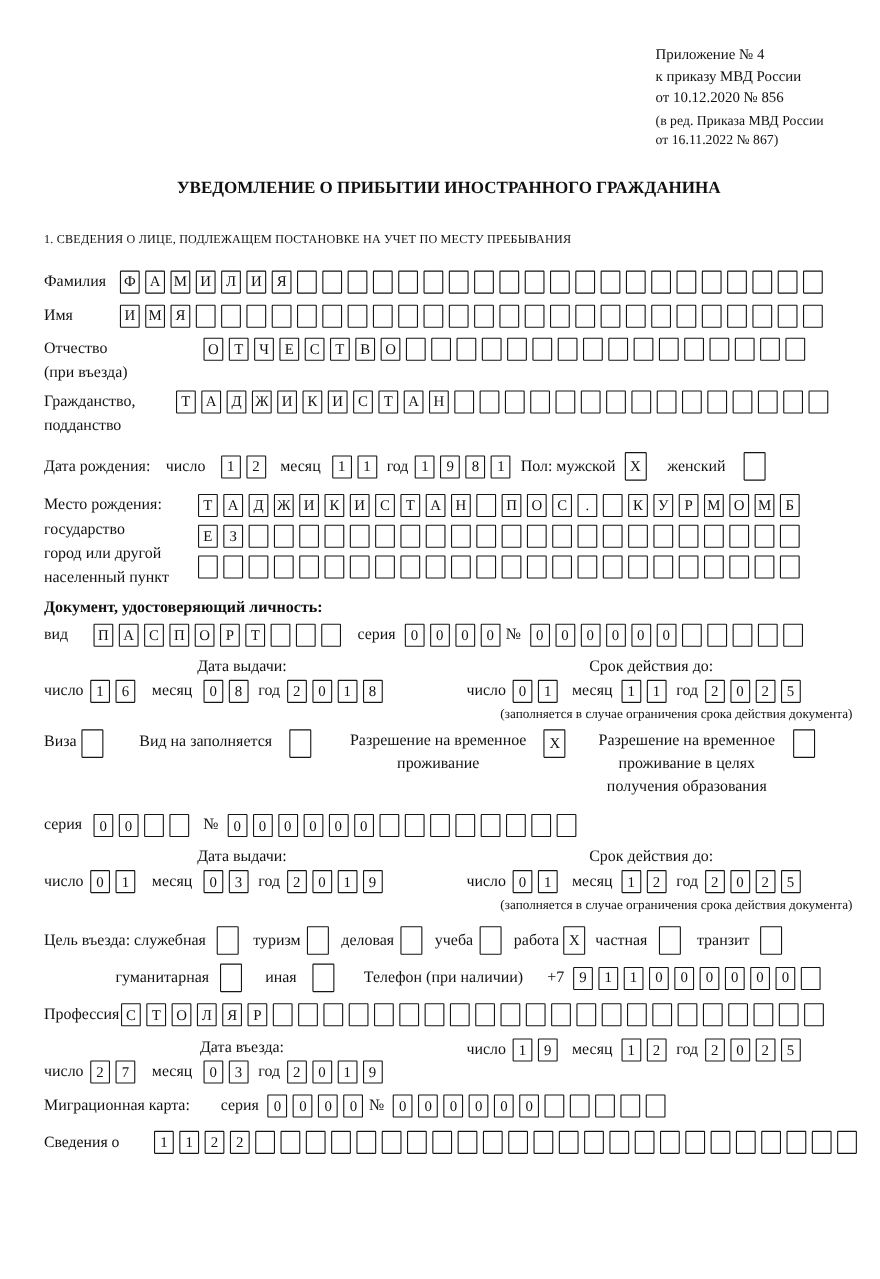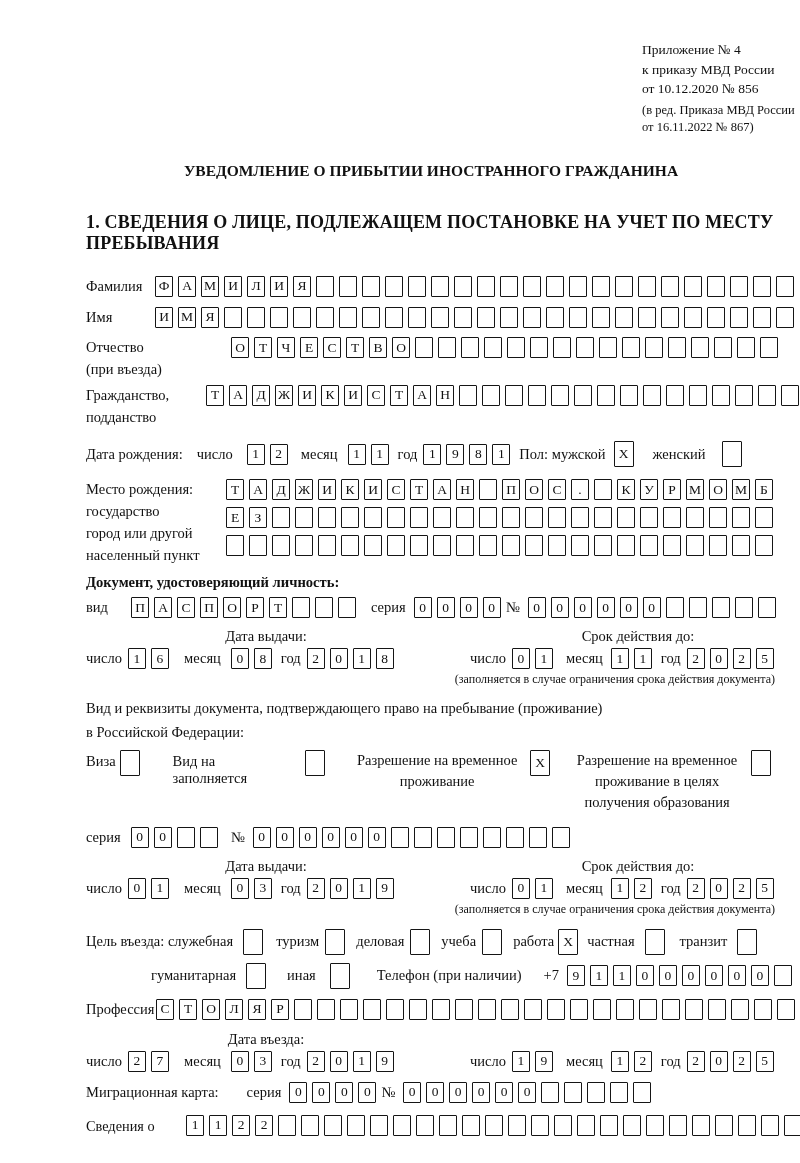--- a/index.html
+++ b/index.html
@@ -2,31 +2,31 @@
 <html><head>
 <meta charset="utf-8">
 <style>
   * { margin: 0; padding: 0; box-sizing: border-box; }
   html, body { background: #ffffff; }
   body {
     width: 800px; height: 1163px;
     font-family: "Liberation Serif", "DejaVu Serif", serif;
     color: #111; overflow: hidden;
   }
-  .page { width: 800px; height: 1163px; padding: 40px 24px 0 86px; position: relative; }
+  .page { width: 800px; height: 1163px; padding: 40px 24px 0 40px; position: relative; }
 
   
   .hdr { margin-left: 556px; width: 190px; font-size: 13.5px; line-height: 1.45; }
   .hdr .small { font-size: 12.5px; margin-top: 3px; line-height: 1.4; }
   .forma { text-align: right; padding-right: 12px; font-weight: bold; font-size: 15px; margin-top: 26px; letter-spacing: .5px; }
 
   
   .title { text-align: center; font-weight: bold; font-size: 15.5px; line-height: 1.5; margin-top: 22px; }
   .title .uline { display: inline-block; width: 56px; border-bottom: 2.5px solid #3a3a3a; height: 14px; margin-left: 14px; }
-  .sect { font-weight: bold; font-size: 18px; margin-top: 30px; letter-spacing: .2px; }
+  .sect { font-weight: normal; font-size: 11px; margin-top: 30px; letter-spacing: .2px; }
 
   
   .frow { display: flex; align-items: flex-start; font-size: 14.5px; margin-top: 9px; }
   .flabel { flex: none; line-height: 1.5; }
   .boxes { display: flex; flex: none; }
   .cell {
     flex: none; width: 18px; height: 21px; margin-right: 5px;
     border: 1.6px solid #151515; border-radius: 1px;
     display: inline-flex; align-items: center; justify-content: center;
     font-size: 13.5px; background: #fff;
@@ -34,21 +34,21 @@
   .chk .cell { width: 20px; height: 26px; }
   .stack { display: flex; flex-direction: column; gap: 7px; }
 
   
   .inline { display: flex; align-items: center; font-size: 14.5px; }
   .inline > * { flex: none; }
 
   .center-head { font-weight: bold; font-size: 14.6px; margin-top: 14px; }
 
   
-  .dpair { display: flex; margin-top: 10px; font-size: 14.5px; align-items: flex-end; }
+  .dpair { display: flex; margin-top: 10px; font-size: 14.5px; }
   .dcol-l { width: 360px; flex: none; }
   .dcol-r { margin-left: 24px; width: 336px; flex: none; }
   .dhead { text-align: center; margin-bottom: 3px; }
   .drow { display: flex; align-items: center; }
   .note { font-size: 12px; margin-top: 3px; text-align: right; padding-right: 1px; }
 
   .plain { font-size: 14.5px; margin-top: 10px; line-height: 1.6; }
 
   
   .resopts { display: flex; align-items: flex-start; font-size: 14.5px; margin-top: 6px; }
@@ -439,24 +439,20 @@
             <span class="cell">2</span>
             <span class="cell">0</span>
             <span class="cell">2</span>
             <span class="cell">5</span>
           </span>
       </div>
     </div>
   </div>
   <div class="note">(заполняется в случае ограничения срока действия документа)</div>
 
-  <div class="plain">
-    <div>Вид и реквизиты документа, подтверждающего право на пребывание (проживание)</div>
-    <div>в Российской Федерации:</div>
-  </div>
 
   <div class="resopts">
     <span style="margin-top:3px">Виза</span>
       <span class="gap4"></span>
     <span class="boxes chk">
         <span class="cell"></span>
       </span>
       <span class="gap28"></span>
     <span style="margin-top:3px">Вид на заполняется</span>
       <span class="gap16"></span>

